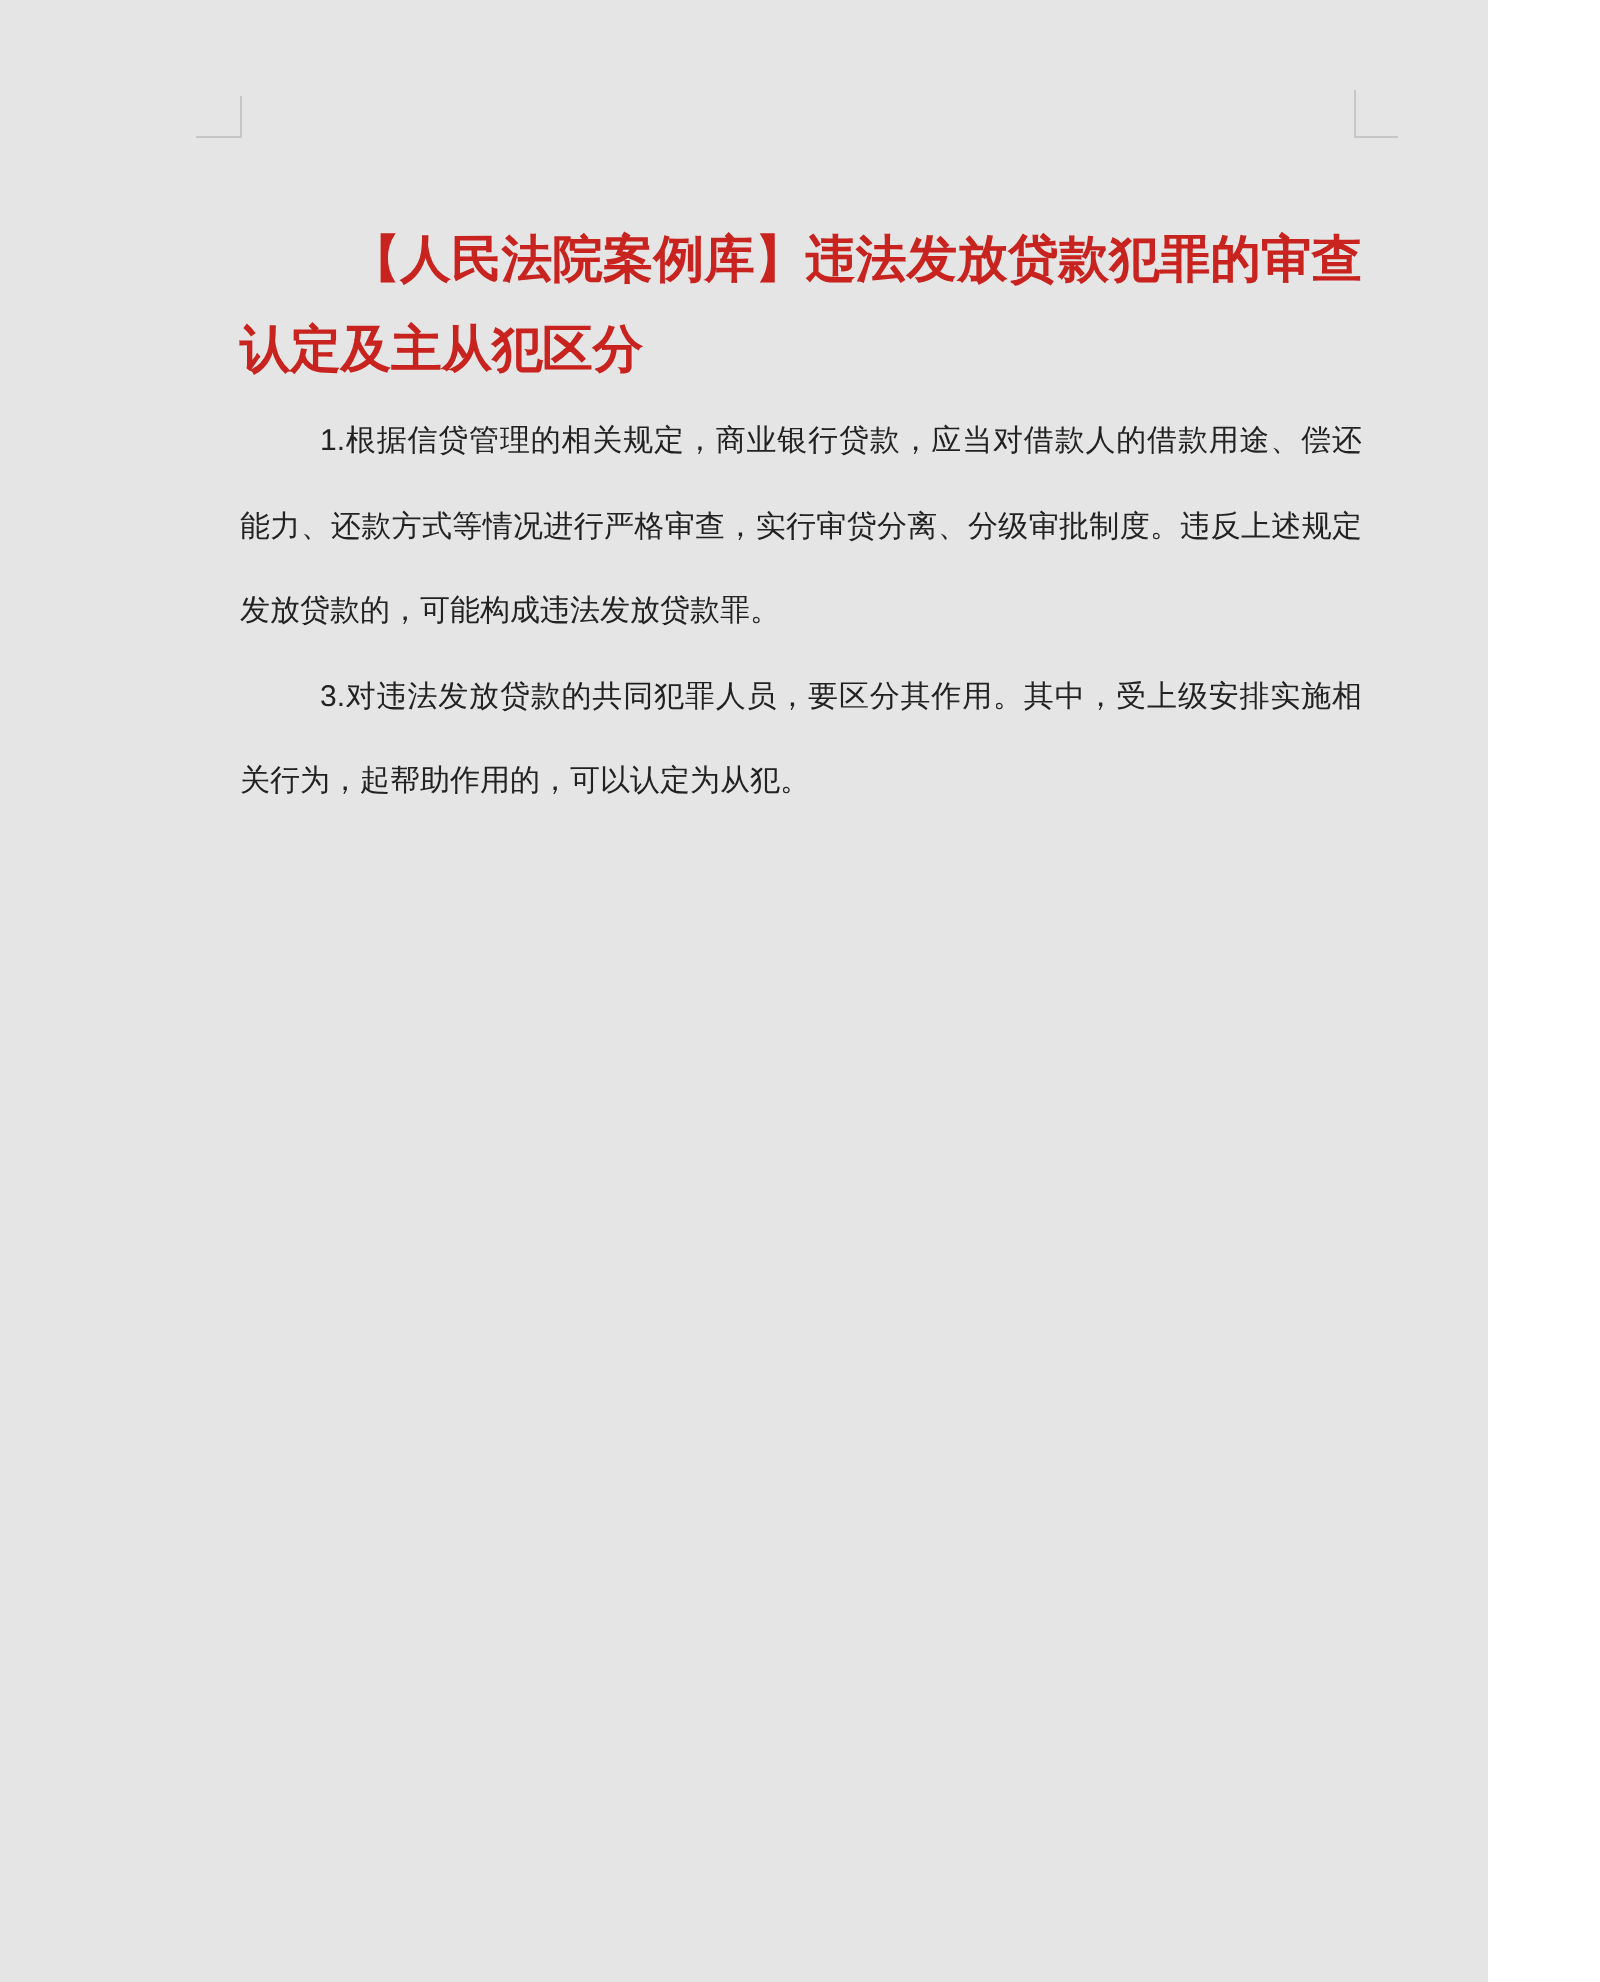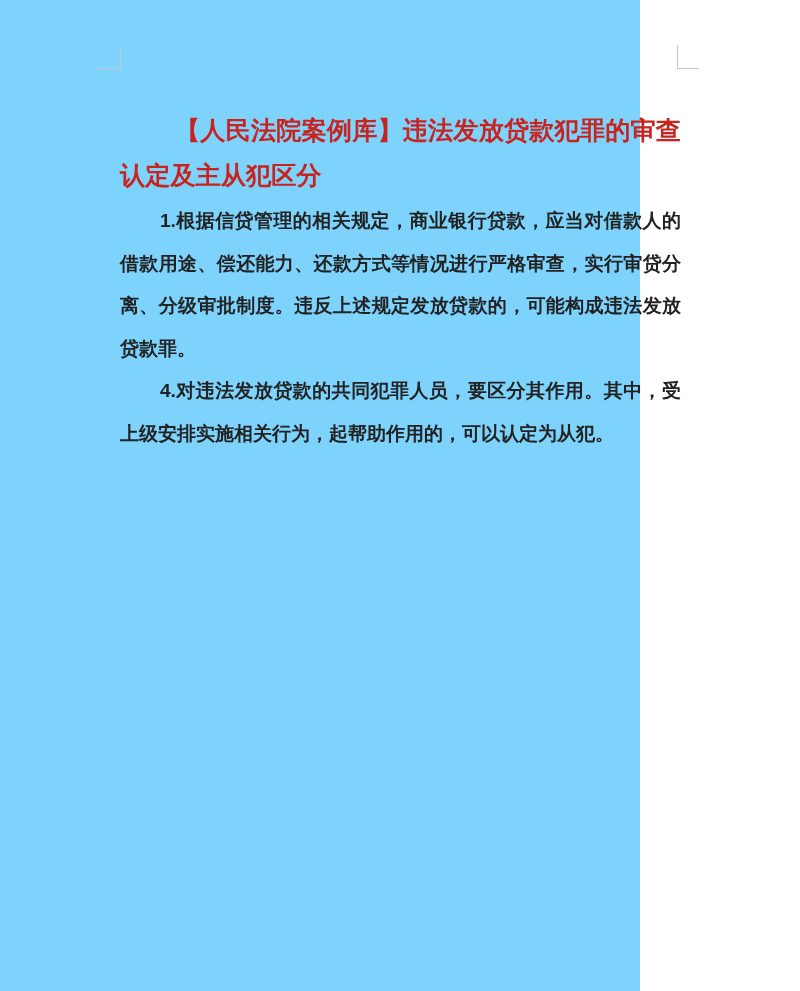--- a/index.html
+++ b/index.html
@@ -12,23 +12,23 @@
     height: 991px;
     background: #ffffff;
     font-family: "Liberation Sans", "DejaVu Sans", sans-serif;
     position: relative;
     overflow: hidden;
   }
   .page {
     position: absolute;
     left: 0;
     top: 0;
-    width: 640px;
+    width: 744px;
     height: 991px;
-    background: #7dd3fc;
+    background: #e5e5e5;
   }
   
   .crop-mark {
     position: absolute;
   }
   .crop-mark-tl {
     left: 98px;
     top: 48px;
     width: 22px;
     height: 20px;
@@ -61,35 +61,35 @@
     word-break: break-all;
     overflow-wrap: anywhere;
   }
   .body-text {
     margin-top: 2px;
   }
   .body-text p {
     margin: 0;
     padding: 0;
     color: #222222;
-    font-size: 19px;
+    font-size: 15px;
     line-height: 42.5px;
     text-align: justify;
     text-indent: 40px;
     word-break: break-all;
     overflow-wrap: anywhere;
-    font-weight: bold;
+    font-weight: normal;
   }
 </style>
 </head>
 <body>
 
 <div class="page">
   <div class="crop-mark crop-mark-tl"></div>
   <div class="crop-mark crop-mark-tr"></div>
   <div class="content">
     <h1 class="doc-title">【人民法院案例库】违法发放贷款犯罪的审查认定及主从犯区分</h1>
     <div class="body-text">
       <p>1.根据信贷管理的相关规定，商业银行贷款，应当对借款人的借款用途、偿还能力、还款方式等情况进行严格审查，实行审贷分离、分级审批制度。违反上述规定发放贷款的，可能构成违法发放贷款罪。</p>
-      <p>4.对违法发放贷款的共同犯罪人员，要区分其作用。其中，受上级安排实施相关行为，起帮助作用的，可以认定为从犯。</p>
+      <p>3.对违法发放贷款的共同犯罪人员，要区分其作用。其中，受上级安排实施相关行为，起帮助作用的，可以认定为从犯。</p>
     </div>
   </div>
 </div>
 
 </body></html>

